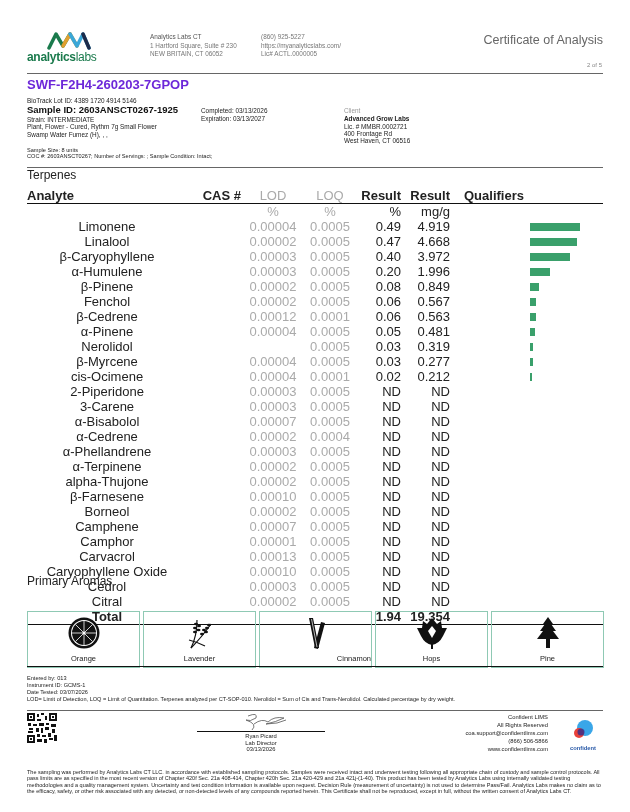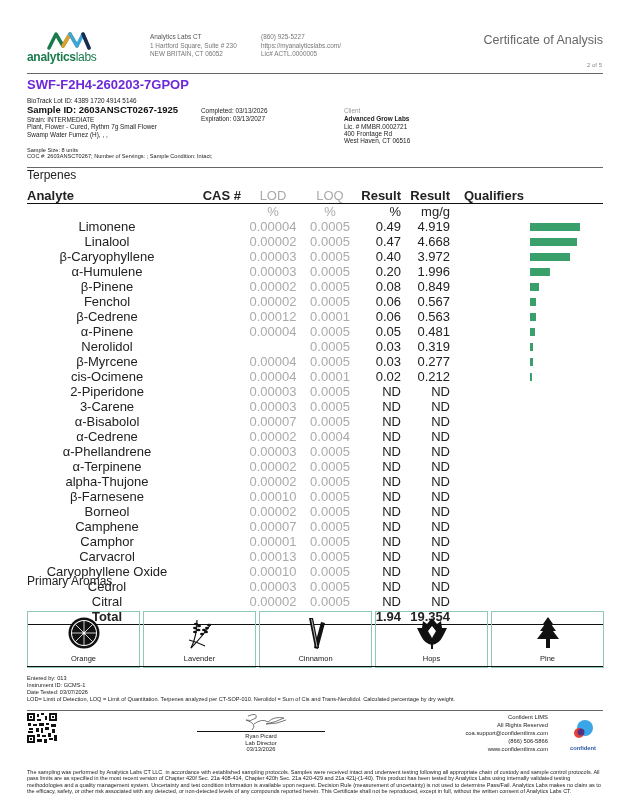--- a/index.html
+++ b/index.html
@@ -444,21 +444,21 @@
         <ellipse cx="12" cy="16" rx="2" ry="1.3"></ellipse>
       <ellipse cx="26" cy="9" rx="2" ry="1.3"></ellipse>
         <ellipse cx="24" cy="12" rx="2" ry="1.3"></ellipse>
         <ellipse cx="21" cy="14" rx="2" ry="1.3"></ellipse>
         <ellipse cx="23" cy="16" rx="2" ry="1.3"></ellipse>
         <ellipse cx="19" cy="18" rx="2" ry="1.3"></ellipse>
     </g>
   </svg>
   <div class="aroma-label">Lavender</div>
 </div>
-<div class="aroma-box" style="left:259px;">
+<div class="aroma-box" style="left:259px;text-align:right;">
   <svg width="34" height="34" viewBox="0 0 34 34">
     <path d="M10 2 L14 2 L20 32 L16 32 Z" fill="#111"></path>
     <path d="M22 6 L26 7 L19 33 L15 32 Z" fill="#111"></path>
     <line x1="12.5" y1="3" x2="18" y2="31" stroke="#fff" stroke-width="0.7"></line>
   </svg>
   <div class="aroma-label">Cinnamon</div>
 </div>
 <div class="aroma-box" style="left:375px;">
   <svg width="34" height="34" viewBox="0 0 34 34">
     <path d="M17 2 L22 8 L26 5 L27 12 L32 12 L28 20 Q24 28 17 29 Q10 28 6 20 L2 12 L7 12 L8 5 L12 8 Z" fill="#111"></path>

